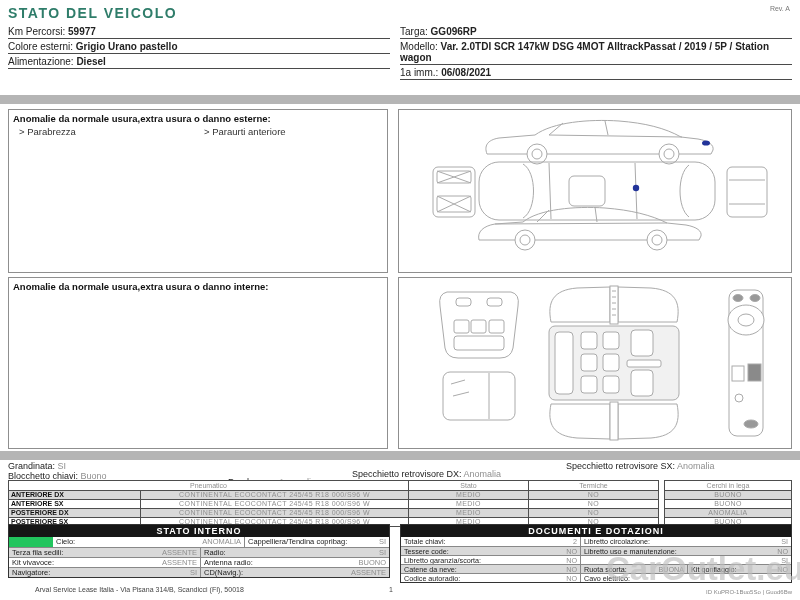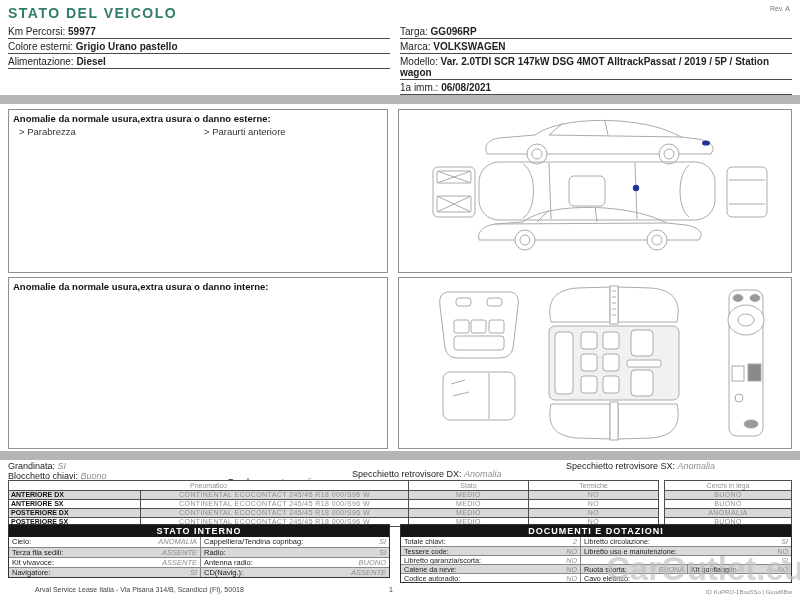--- a/index.html
+++ b/index.html
@@ -18,21 +18,21 @@
   
   .graybar{position:absolute;left:0;width:800px;height:9px;background:#b5b5b5;}
   
   .panel{position:absolute;border:1px solid #8f8f8f;background:#fff;box-sizing:border-box;}
   .panel-title{font-weight:bold;font-size:9.5px;padding:3px 4px 1px 4px;color:#111;}
   .anitems{display:flex;padding:1px 4px;}
   .anitem{font-size:9.5px;color:#333;width:196px;padding-left:6px;box-sizing:border-box;}
   
   .cond{position:absolute;font-size:9px;white-space:nowrap;}
   .lbl{color:#222;}
-  .val{color:#8f8f8f;font-style:italic;}
+  .val{color:#8f8f8f;}
   
   table.tt{position:absolute;border-collapse:collapse;table-layout:fixed;
            font-size:7px;background:#fff;}
   .tt th,.tt td{border:1px solid #4d4d4d;padding:0 2px;height:8px;line-height:8px;
                 overflow:hidden;white-space:nowrap;}
   .tt th{color:#8f8f8f;font-weight:normal;background:#fff;height:9px;}
   .tt td{text-align:center;color:#8f8f8f;letter-spacing:.4px;}
   .tt td.pos{text-align:left;font-weight:bold;color:#111;letter-spacing:0;}
   .rowg td{background:#d9d9d9;}
   .roww td{background:#fff;}
@@ -64,21 +64,20 @@
   <div class="rev">Rev. A</div>
 
   <div class="fldcol left">
     <div class="fld"><span>Km Percorsi:</span> <b>59977</b></div>
     <div class="fld"><span>Colore esterni:</span> <b>Grigio Urano pastello</b></div>
     <div class="fld"><span>Alimentazione:</span> <b>Diesel</b></div>
   </div>
 
   <div class="fldcol right">
     <div class="fld"><span>Targa:</span> <b>GG096RP</b></div>
-    <div class="fld"><span>Marca:</span> <b>VOLKSWAGEN</b></div>
     <div class="fld"><span>Modello:</span> <b>Var. 2.0TDI SCR 147kW DSG 4MOT AlltrackPassat / 2019 / 5P / Station wagon</b></div>
     <div class="fld"><span>1a imm.:</span> <b>06/08/2021</b></div>
   </div>
 
   <div class="graybar" style="top:95px;"></div>
 
   <div class="panel" style="left:8px;top:109px;width:380px;height:164px;">
     <div class="panel-title">Anomalie da normale usura,extra usura o danno esterne:</div>
     <div class="anitems">
       <div class="anitem">&gt; Parabrezza</div>
@@ -238,21 +237,21 @@
           <td>ANOMALIA</td>
         </tr>
     <tr class="roww">
           <td>BUONO</td>
         </tr>
   </tbody>
     </table>
 
   <div class="kv si" style="left:8px;top:524px;width:382px;">
     <div class="blk">STATO INTERNO</div>
-    <div class="kvrow" style="border-top:none;">
+    <div class="kvrow" style="border-top:none;margin-left:44px;">
       <div class="cell lbl" style="width:108px;padding-left:3px;">Cielo:</div>
       <div class="cell val tr bdr" style="width:84px;padding-right:3px;">ANOMALIA</div>
       <div class="cell lbl" style="width:130px;padding-left:3px;">Cappelliera/Tendina copribag:</div>
       <div class="cell val tr" style="flex:1;padding-right:3px;">SI</div>
     </div>
     <div class="kvrow">
       <div class="cell lbl" style="width:108px;padding-left:3px;">Terza fila sedili:</div>
       <div class="cell val tr bdr" style="width:84px;padding-right:3px;">ASSENTE</div>
       <div class="cell lbl" style="width:130px;padding-left:3px;">Radio:</div>
       <div class="cell val tr" style="flex:1;padding-right:3px;">SI</div>

